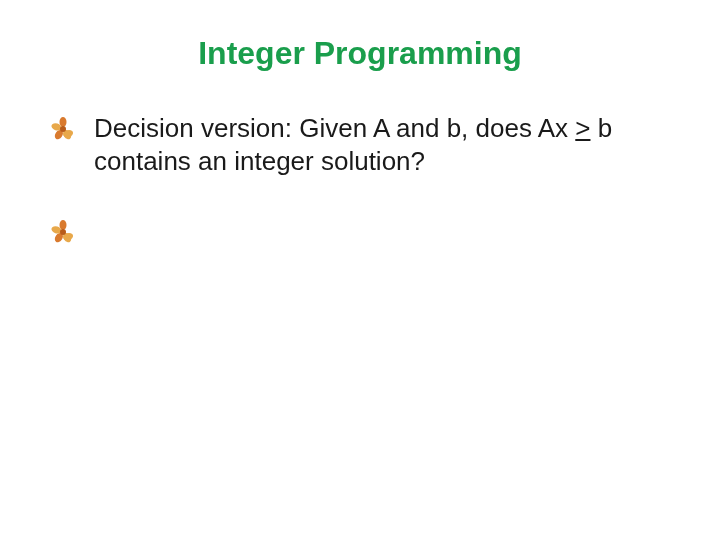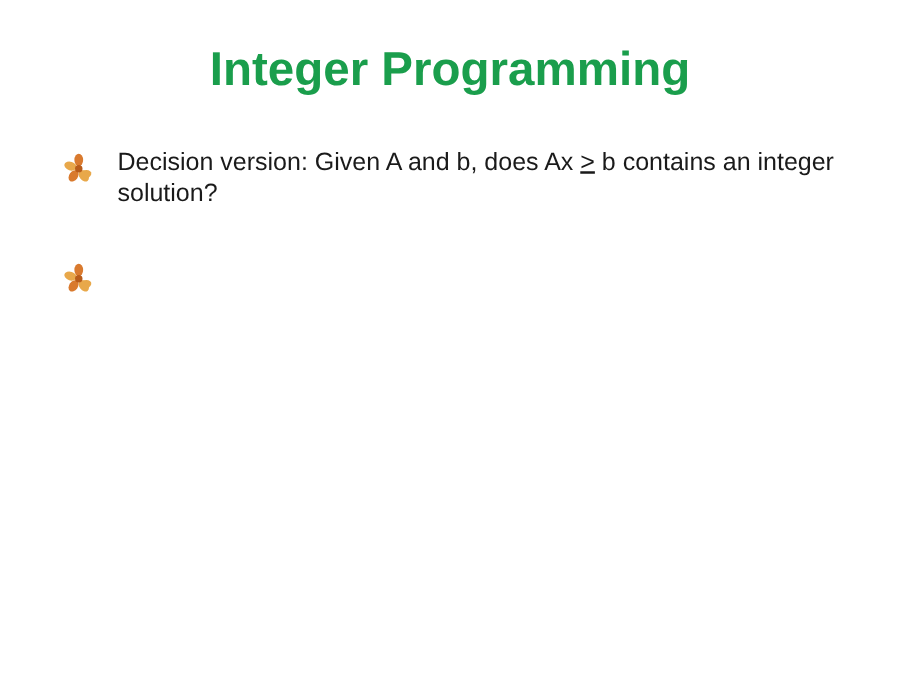--- a/index.html
+++ b/index.html
@@ -6,35 +6,35 @@
     body {
       width: 720px;
       height: 540px;
       background: #ffffff;
       font-family: Arial, Helvetica, sans-serif;
       padding: 30px 50px;
       overflow: hidden;
     }
     .title {
       color: #1a9e4c;
-      font-size: 38px;
+      font-size: 32px;
       font-weight: bold;
       text-align: center;
       margin-bottom: 40px;
       margin-top: 5px;
     }
     .bullet-list {
       list-style: none;
       padding-left: 0;
     }
     .bullet-item {
       position: relative;
       padding-left: 44px;
       margin-bottom: 38px;
-      font-size: 20px;
+      font-size: 26px;
       line-height: 1.25;
       color: #1a1a1a;
     }
     .bullet-icon {
       position: absolute;
       left: 0;
       top: 4px;
       width: 26px;
       height: 26px;
     }

